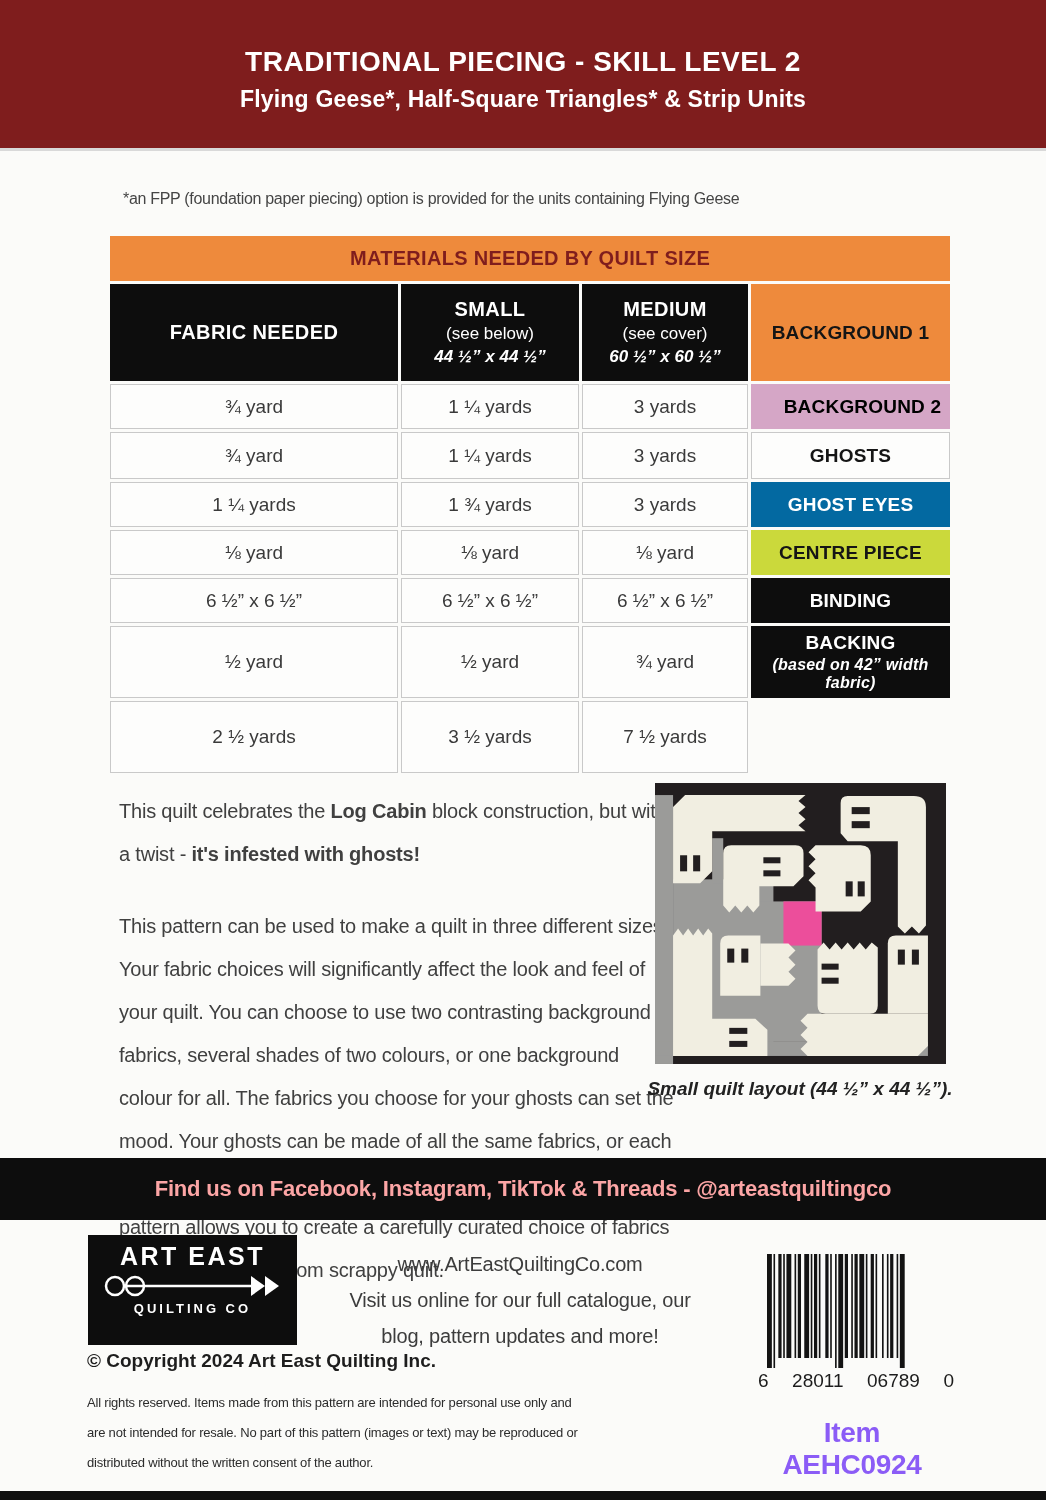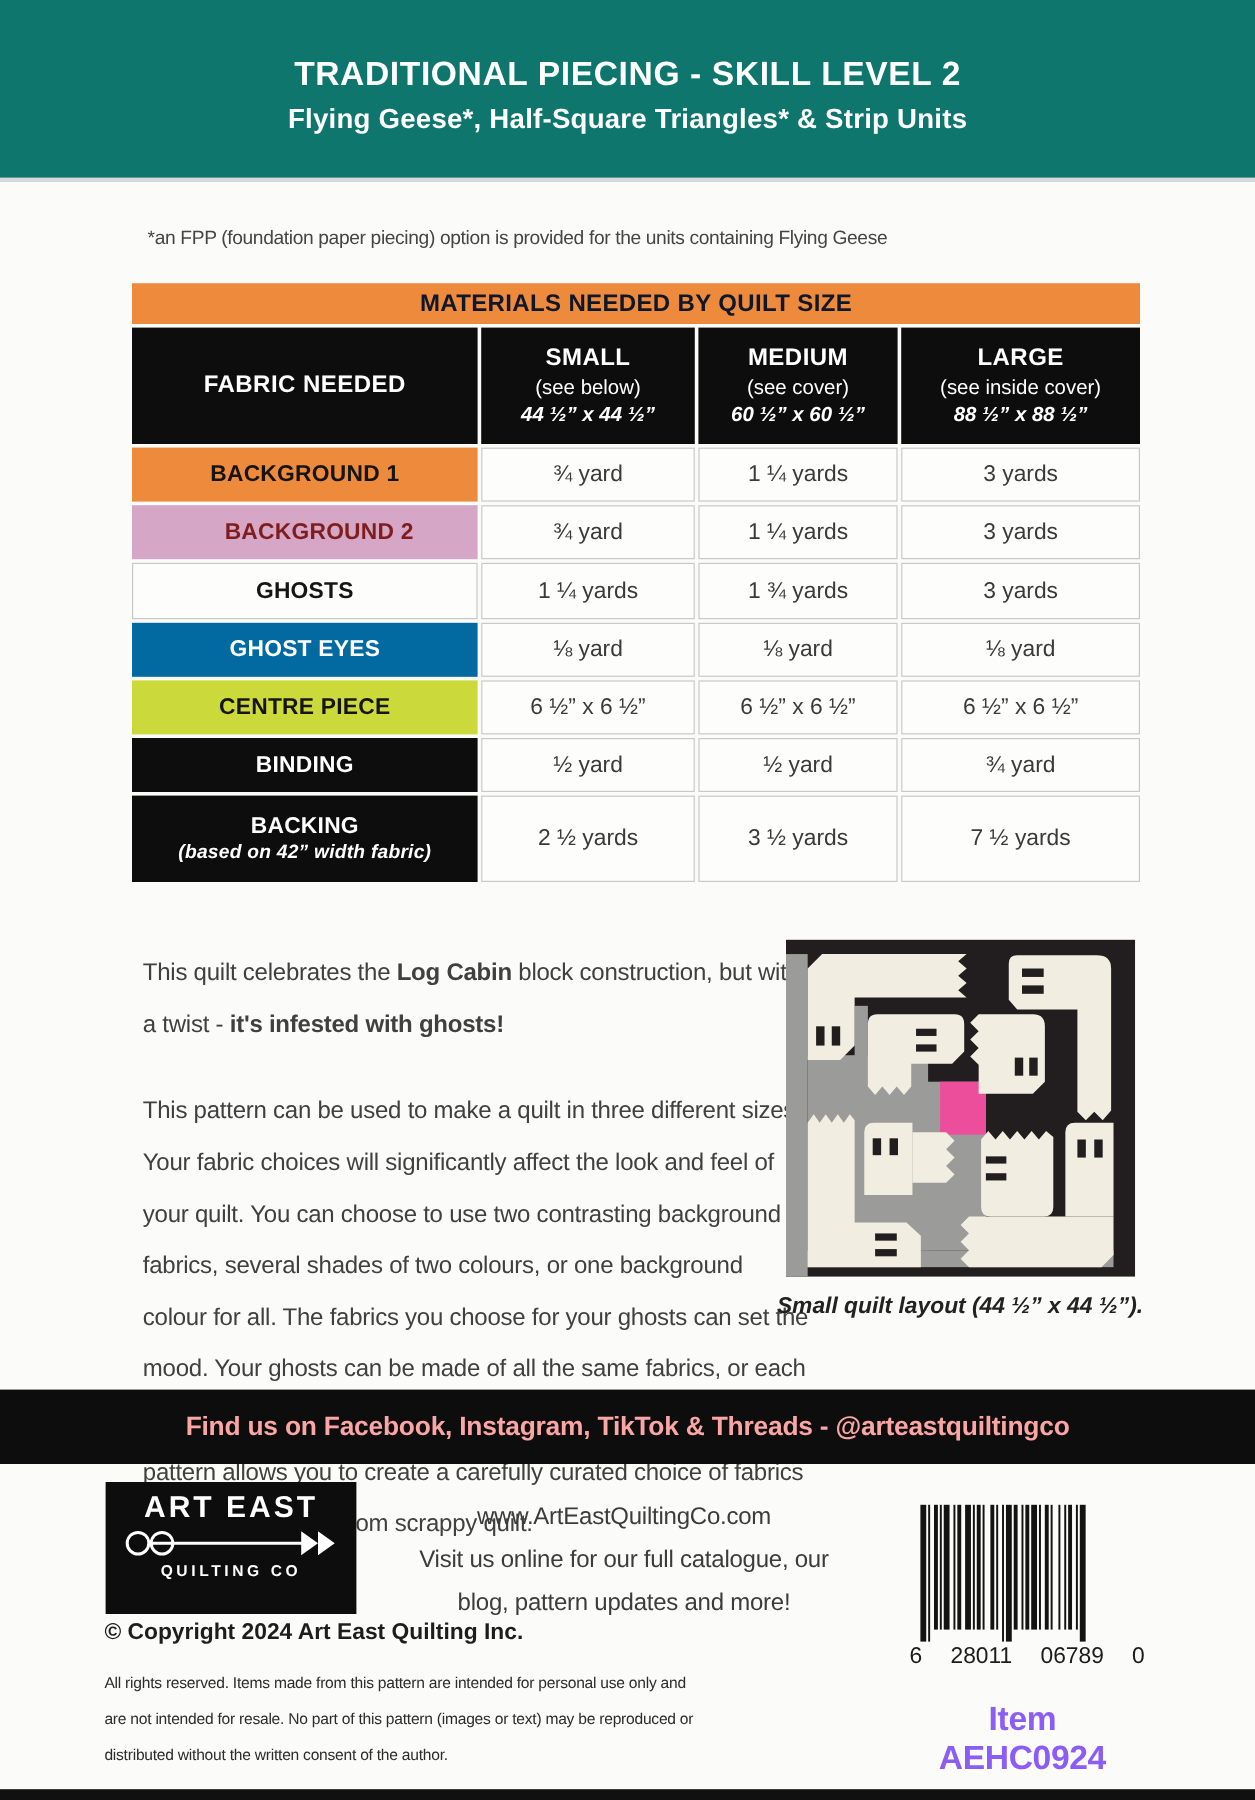--- a/index.html
+++ b/index.html
@@ -4,40 +4,40 @@
 <style>
   html,body{margin:0;padding:0;background:#e9e9e9;}
   .page{
     position:relative;width:1046px;height:1500px;margin:0 auto;
     background:#fbfbf9;overflow:hidden;
     font-family:"Liberation Sans","DejaVu Sans",sans-serif;color:#3e3e3e;
   }
   
   .top-banner{
     position:absolute;left:0;top:0;width:1046px;height:148px;
-    background:#0f766e;color:#fff;text-align:center;
+    background:#7f1d1d;color:#fff;text-align:center;
     border-bottom:3px solid #d9d9d9;
   }
   .top-banner .title{margin:0;padding-top:46px;font-size:28px;font-weight:700;letter-spacing:.5px;}
   .top-banner .subtitle{margin:0;padding-top:8px;font-size:23px;font-weight:700;letter-spacing:.2px;}
   .preline{white-space:pre-line;}
   
   .note{
     position:absolute;left:123px;top:160px;width:880px;
     font-size:16px;line-height:46px;letter-spacing:-.3px;color:#454545;
   }
   
   .materials-table{
     position:absolute;left:110px;top:236px;width:831px;
     display:grid;grid-template-columns:288px 178px 166px 199px;gap:3px;
   }
   .mt-title{
-    grid-column:1 / -1;background:#ee8a3c;color:#0f172a;
+    grid-column:1 / -1;background:#ee8a3c;color:#7f1d1d;
     font-weight:700;font-size:20px;letter-spacing:.3px;
-    display:flex;align-items:center;justify-content:center;height:34px;
+    display:flex;align-items:center;justify-content:center;height:45px;
   }
   .cell{display:flex;flex-direction:column;align-items:center;justify-content:center;text-align:center;}
   .head{background:#0d0d0d;color:#fff;height:97px;}
   .head .h1{font-size:20px;font-weight:700;letter-spacing:.4px;}
   .head .h2{font-size:17px;margin-top:3px;}
   .head .h3{font-size:17px;font-weight:700;font-style:italic;margin-top:3px;}
   .label{font-weight:700;font-size:19px;min-height:45px;letter-spacing:.2px;}
   .label .sublabel{font-size:16px;font-style:italic;margin-top:2px;font-weight:700;}
   .value{
     background:#fdfdfc;border:1px solid #c9c9c9;font-size:19px;color:#3a3a3a;
@@ -115,33 +115,28 @@
     <div class="cell head">
       <div class="h1">SMALL</div>
       <div class="h2">(see below)</div>
       <div class="h3">44 ½” x 44 ½”</div>
     </div>
     <div class="cell head">
       <div class="h1">MEDIUM</div>
       <div class="h2">(see cover)</div>
       <div class="h3">60 ½” x 60 ½”</div>
     </div>
-    <div class="cell head">
-      <div class="h1">LARGE</div>
-      <div class="h2">(see inside cover)</div>
-      <div class="h3">88 ½” x 88 ½”</div>
-    </div>
 
   <div class="cell label" style="background: rgb(238, 138, 60); color: rgb(21, 21, 21);">
         <div>BACKGROUND 1</div>
       </div>
       <div class="cell value">¾ yard</div>
       <div class="cell value">1 ¼ yards</div>
       <div class="cell value">3 yards</div>
-      <div class="cell label" style="background: rgb(213, 166, 198); color: #7f1d1d; padding-left: 24px;">
+      <div class="cell label" style="background: rgb(213, 166, 198); color: #000000; padding-left: 24px;">
         <div>BACKGROUND 2</div>
       </div>
       <div class="cell value">¾ yard</div>
       <div class="cell value">1 ¼ yards</div>
       <div class="cell value">3 yards</div>
       <div class="cell label bordered" style="background: rgb(253, 253, 252); color: rgb(21, 21, 21);">
         <div>GHOSTS</div>
       </div>
       <div class="cell value">1 ¼ yards</div>
       <div class="cell value">1 ¾ yards</div>

